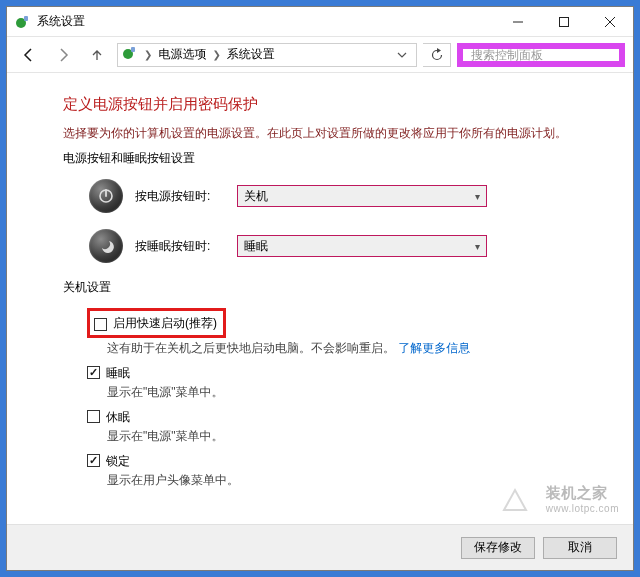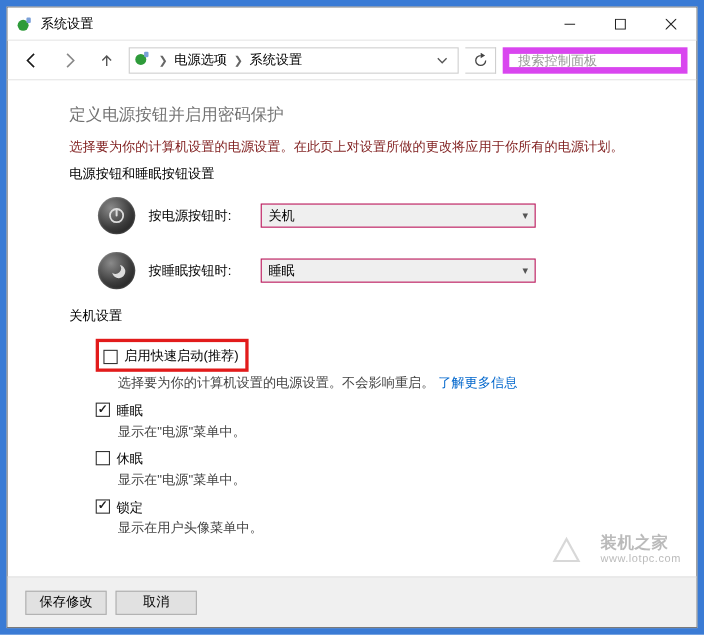--- a/index.html
+++ b/index.html
@@ -64,21 +64,21 @@
   .search input{
     border:none;outline:none;width:100%;font-size:12px;color:#000;
     background:transparent;
   }
   .search input::placeholder{color:#999}
   
   .content{
     flex:1;overflow:auto;padding:22px 32px 10px 56px;position:relative;
   }
   .page-heading{
-    color:#737373;font-size:15px;margin:0 0 10px 0;font-weight:400;
+    color:#b91c1c;font-size:15px;margin:0 0 10px 0;font-weight:400;
   }
   .page-sub{color:#7f1d1d;margin-bottom:4px;line-height:1.5}
   .section-title{color:#000;margin:8px 0 12px 0;font-size:12px}
   .opt-row{
     display:flex;align-items:center;gap:12px;margin:4px 0 16px 26px;
   }
   .round-icon{
     width:34px;height:34px;border-radius:50%;
     background:radial-gradient(circle at 35% 30%, #8a8a8a 0%, #3c3c3c 55%, #121212 100%);
     display:flex;align-items:center;justify-content:center;
@@ -103,21 +103,21 @@
   .chk-label{color:#000;}
   .chk-desc{color:#444;margin:0 0 8px 20px}
   .link{color:#0066cc;text-decoration:none}
   .highlight-box{
     border:3px solid #e21b1b;padding:4px 6px 3px 4px;display:inline-flex;align-items:center;gap:6px;
     margin-bottom:2px;
   }
   
   .footer{
     height:46px;border-top:1px solid #e1e1e1;background:#f0f0f0;
-    display:flex;align-items:center;gap:8px;padding:0 16px;
+    display:flex;align-items:center;justify-content:flex-end;gap:8px;padding:0 16px;
   }
   .btn{
     min-width:74px;height:22px;border:1px solid #adadad;background:#e1e1e1;
     display:flex;align-items:center;justify-content:center;padding:0 12px;font-size:12px;
   }
   
   .wm{
     position:absolute;right:14px;bottom:10px;color:rgba(130,130,130,.55);
     font-size:13px;letter-spacing:.5px;pointer-events:none;
     display:flex;align-items:center;gap:16px;
@@ -235,21 +235,21 @@
 
     <div class="section-title">关机设置</div>
 
     <div class="shutdown-block">
 
       <span class="highlight-box">
         <span class="chk"></span>
         <span class="chk-label">启用快速启动(推荐)</span>
       </span>
       <div class="chk-desc">
-        <span>选择要为你的计算机设置的电源设置。不会影响重启。</span>
+        <span>这有助于在关机之后更快地启动电脑。不会影响重启。</span>
         <a class="link" href="#">了解更多信息</a>
       </div>
 
       <div class="chk-row">
         <span class="chk checked"></span>
         <span class="chk-label">睡眠</span>
       </div>
       <div class="chk-desc">显示在"电源"菜单中。</div>
 
       <div class="chk-row">

